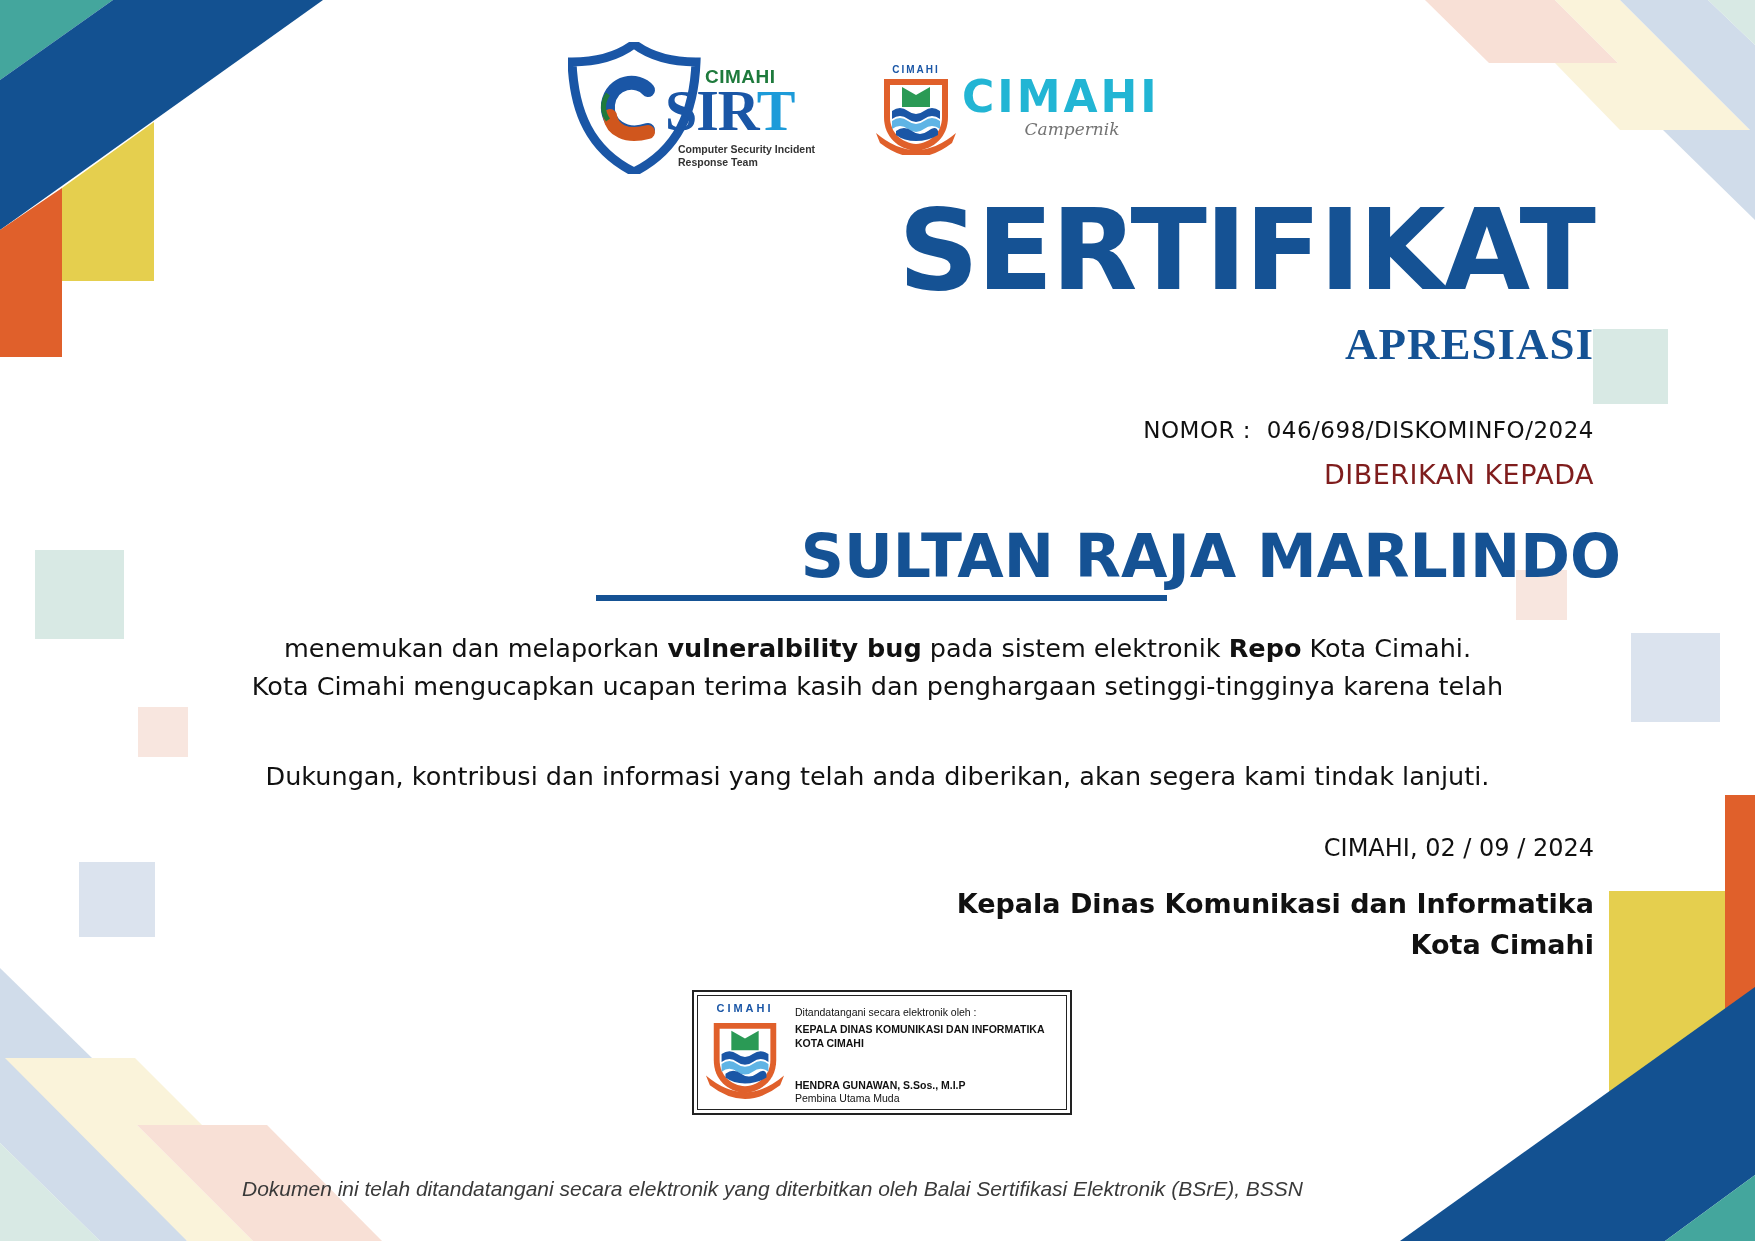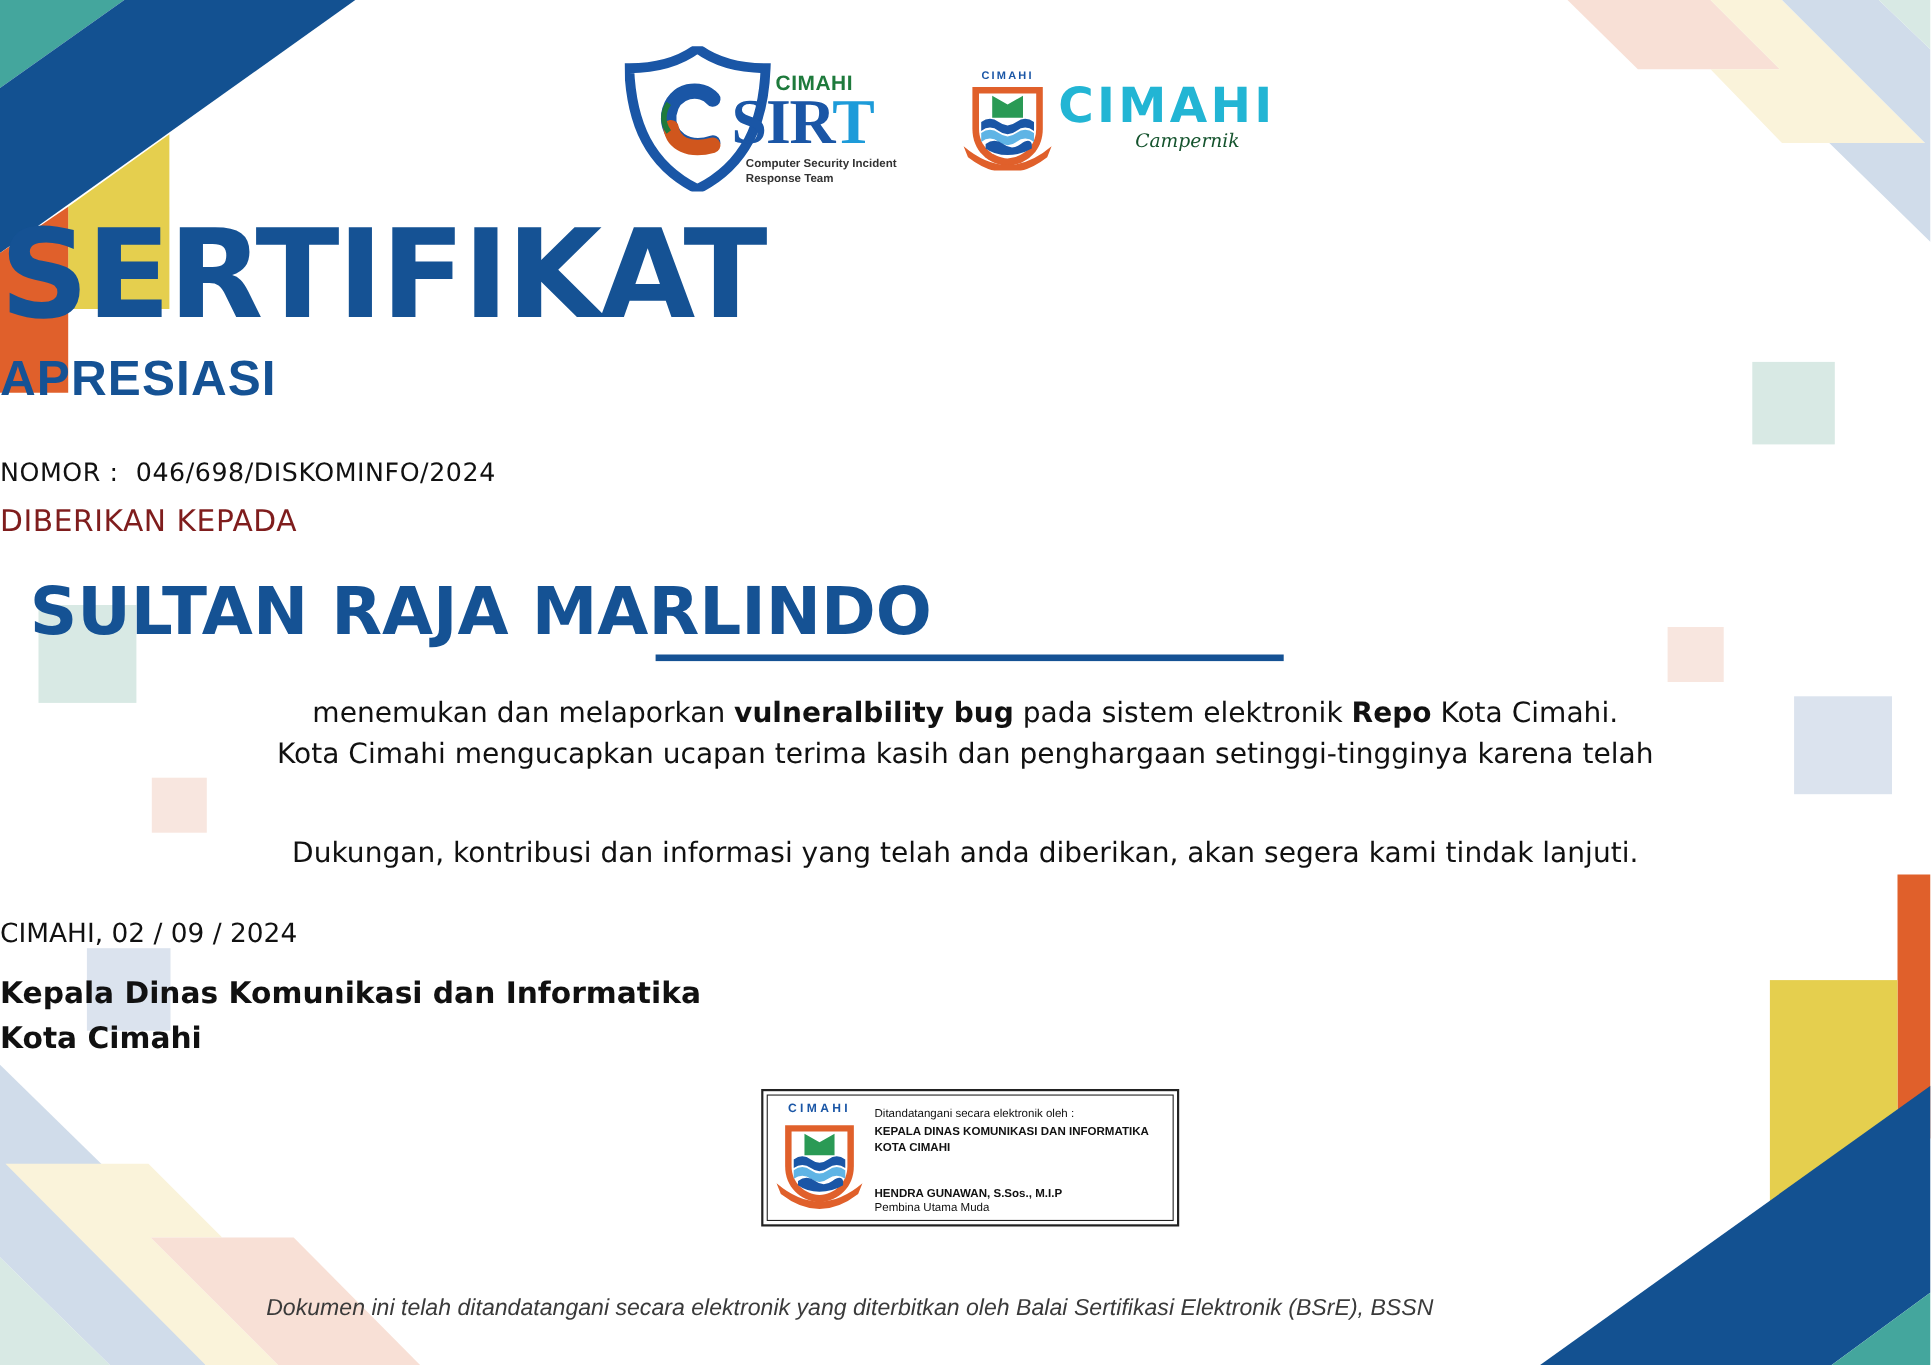--- a/index.html
+++ b/index.html
@@ -37,37 +37,37 @@
       font-family: "Liberation Sans", sans-serif; font-weight: 700; font-size: 10px; letter-spacing: 2px;
       color: #1a56a6;
     }
     .logo-cimahi-text { left: 962px; top: 72px; width: 255px; height: 72px; }
     .cimahi-word {
       position: absolute; left: 0; top: 0; width: 255px;
       font-family: "DejaVu Sans", sans-serif; font-weight: 700; font-size: 44px; line-height: 50px;
       color: #22b5d4; letter-spacing: 3px;
     }
     .campernik {
-      position: absolute; left: 55px; top: 47px; width: 110px; text-align: right;
+      position: absolute; left: 55px; top: 47px; width: 110px; text-align: center;
       font-family: "DejaVu Serif", serif; font-style: italic; font-size: 17px;
-      color: #14532d;
+      color: #737373;
     }
 
     
     .title {
-      left: 0; width: 1594px; text-align: left;
+      left: 0; width: 1594px; text-align: right;
     }
     .t-sertifikat {
       top: 185px;
       font-family: "DejaVu Sans", sans-serif; font-weight: 700; font-size: 112px; line-height: 130px;
       color: #155294; letter-spacing: -2px;
     }
     .t-apresiasi {
       top: 316px;
-      font-family: Liberation Sans, sans-serif; font-weight: 700; font-size: 45px; line-height: 56px;
+      font-family: Liberation Serif, serif; font-weight: 700; font-size: 45px; line-height: 56px;
       color: #155294; letter-spacing: 1px;
     }
     .t-nomor {
       top: 384px;
       font-family: "DejaVu Sans", sans-serif; font-size: 23px; line-height: 34px;
       color: #111111; letter-spacing: 0.5px; margin-top: 29px;
     }
     .t-diberikan {
       top: 456px;
       font-family: "DejaVu Sans", sans-serif; font-size: 27px; line-height: 38px;

